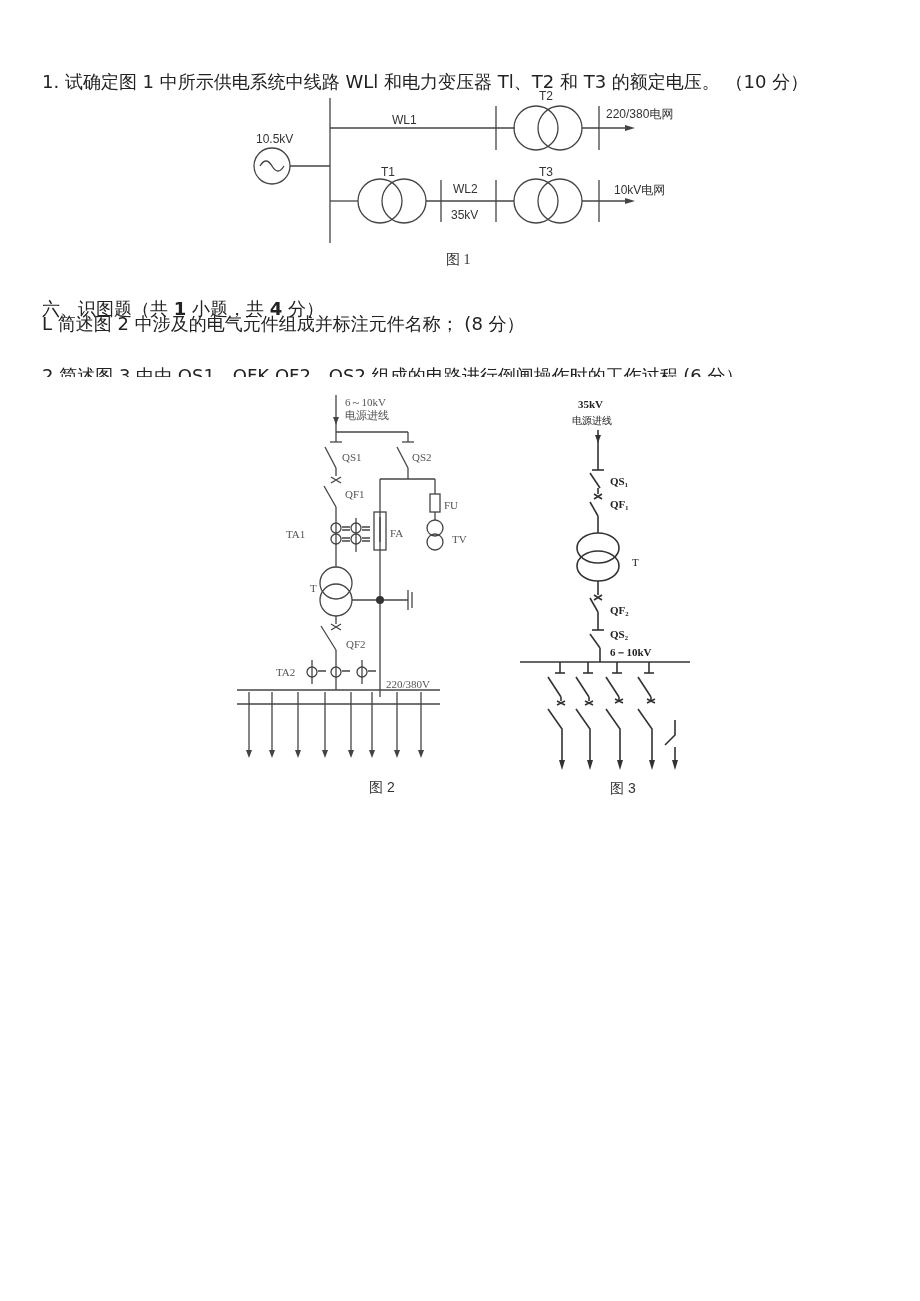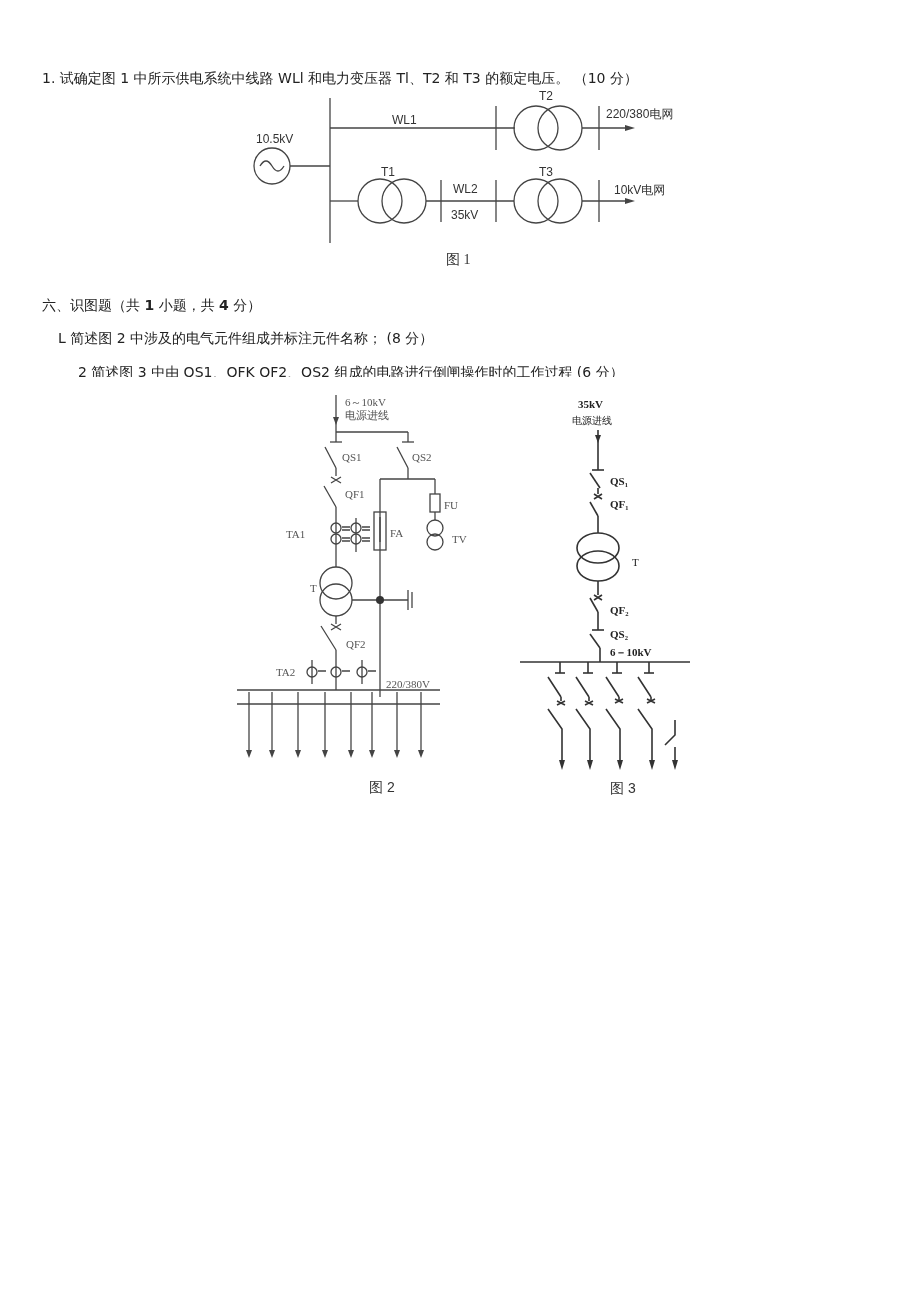--- a/index.html
+++ b/index.html
@@ -1,19 +1,19 @@
 <!DOCTYPE html>
 <html><head>
 <meta charset="utf-8">
 <style>
   html,body{margin:0;padding:0;background:#fff;}
   body{width:920px;height:1301px;position:relative;overflow:hidden;font-family:"DejaVu Sans",sans-serif;color:#222;}
-  .line{position:absolute;left:42px;font-size:14px;white-space:nowrap;}
+  .line{position:absolute;left:42px;font-size:18px;white-space:nowrap;}
   .line b{font-weight:bold;}
-  .clip{height:14px;overflow:hidden;margin-left:36px;}
+  .clip{height:14px;overflow:hidden;}
   svg{position:absolute;overflow:visible;}
   svg text{font-family:"Liberation Sans",sans-serif;}
   .serif{font-family:"Liberation Serif",serif;}
 </style>
 </head>
 <body>
 
 <div class="line" style="top:70px;">
   <span>1. 试确定图 1 中所示供电系统中线路 WLl 和电力变压器 Tl、T2 和 T3 的额定电压。</span>
   <span>（10 分）</span>
@@ -58,21 +58,21 @@
     <text x="213" y="105">WL2</text>
     <text x="211" y="131">35kV</text>
     <text x="374" y="106">10kV电网</text>
   </g>
   <text x="206" y="176" font-size="14" class="serif" fill="#333">图 1</text>
 </svg>
 
 <div class="line" style="top:297px;">
   <span>六、识图题（共 </span><b>1</b><span> 小题，共 </span><b>4</b><span> 分）</span>
 </div>
-<div class="line" style="top:330px;margin-left:16px;">L 简述图 2 中涉及的电气元件组成并标注元件名称；  (8 分）</div>
+<div class="line" style="top:312px;">L 简述图 2 中涉及的电气元件组成并标注元件名称；  (8 分）</div>
 <div class="line clip" style="top:364px;height:13px;">2 简述图 3 中由 QS1、QFK QF2、QS2 组成的电路进行倒闸操作时的工作过程 (6 分）</div>
 
 <svg width="240" height="400" style="left:230px;top:392px;" viewBox="0 0 240 400">
   <g stroke="#444" stroke-width="1.3" fill="none">
     <line x1="106" y1="3" x2="106" y2="40"></line>
     <line x1="106" y1="40" x2="178" y2="40"></line>
     <line x1="106" y1="40" x2="106" y2="50"></line>
     <line x1="100" y1="50" x2="112" y2="50"></line>
     <line x1="178" y1="40" x2="178" y2="50"></line>
     <line x1="172" y1="50" x2="184" y2="50"></line>

